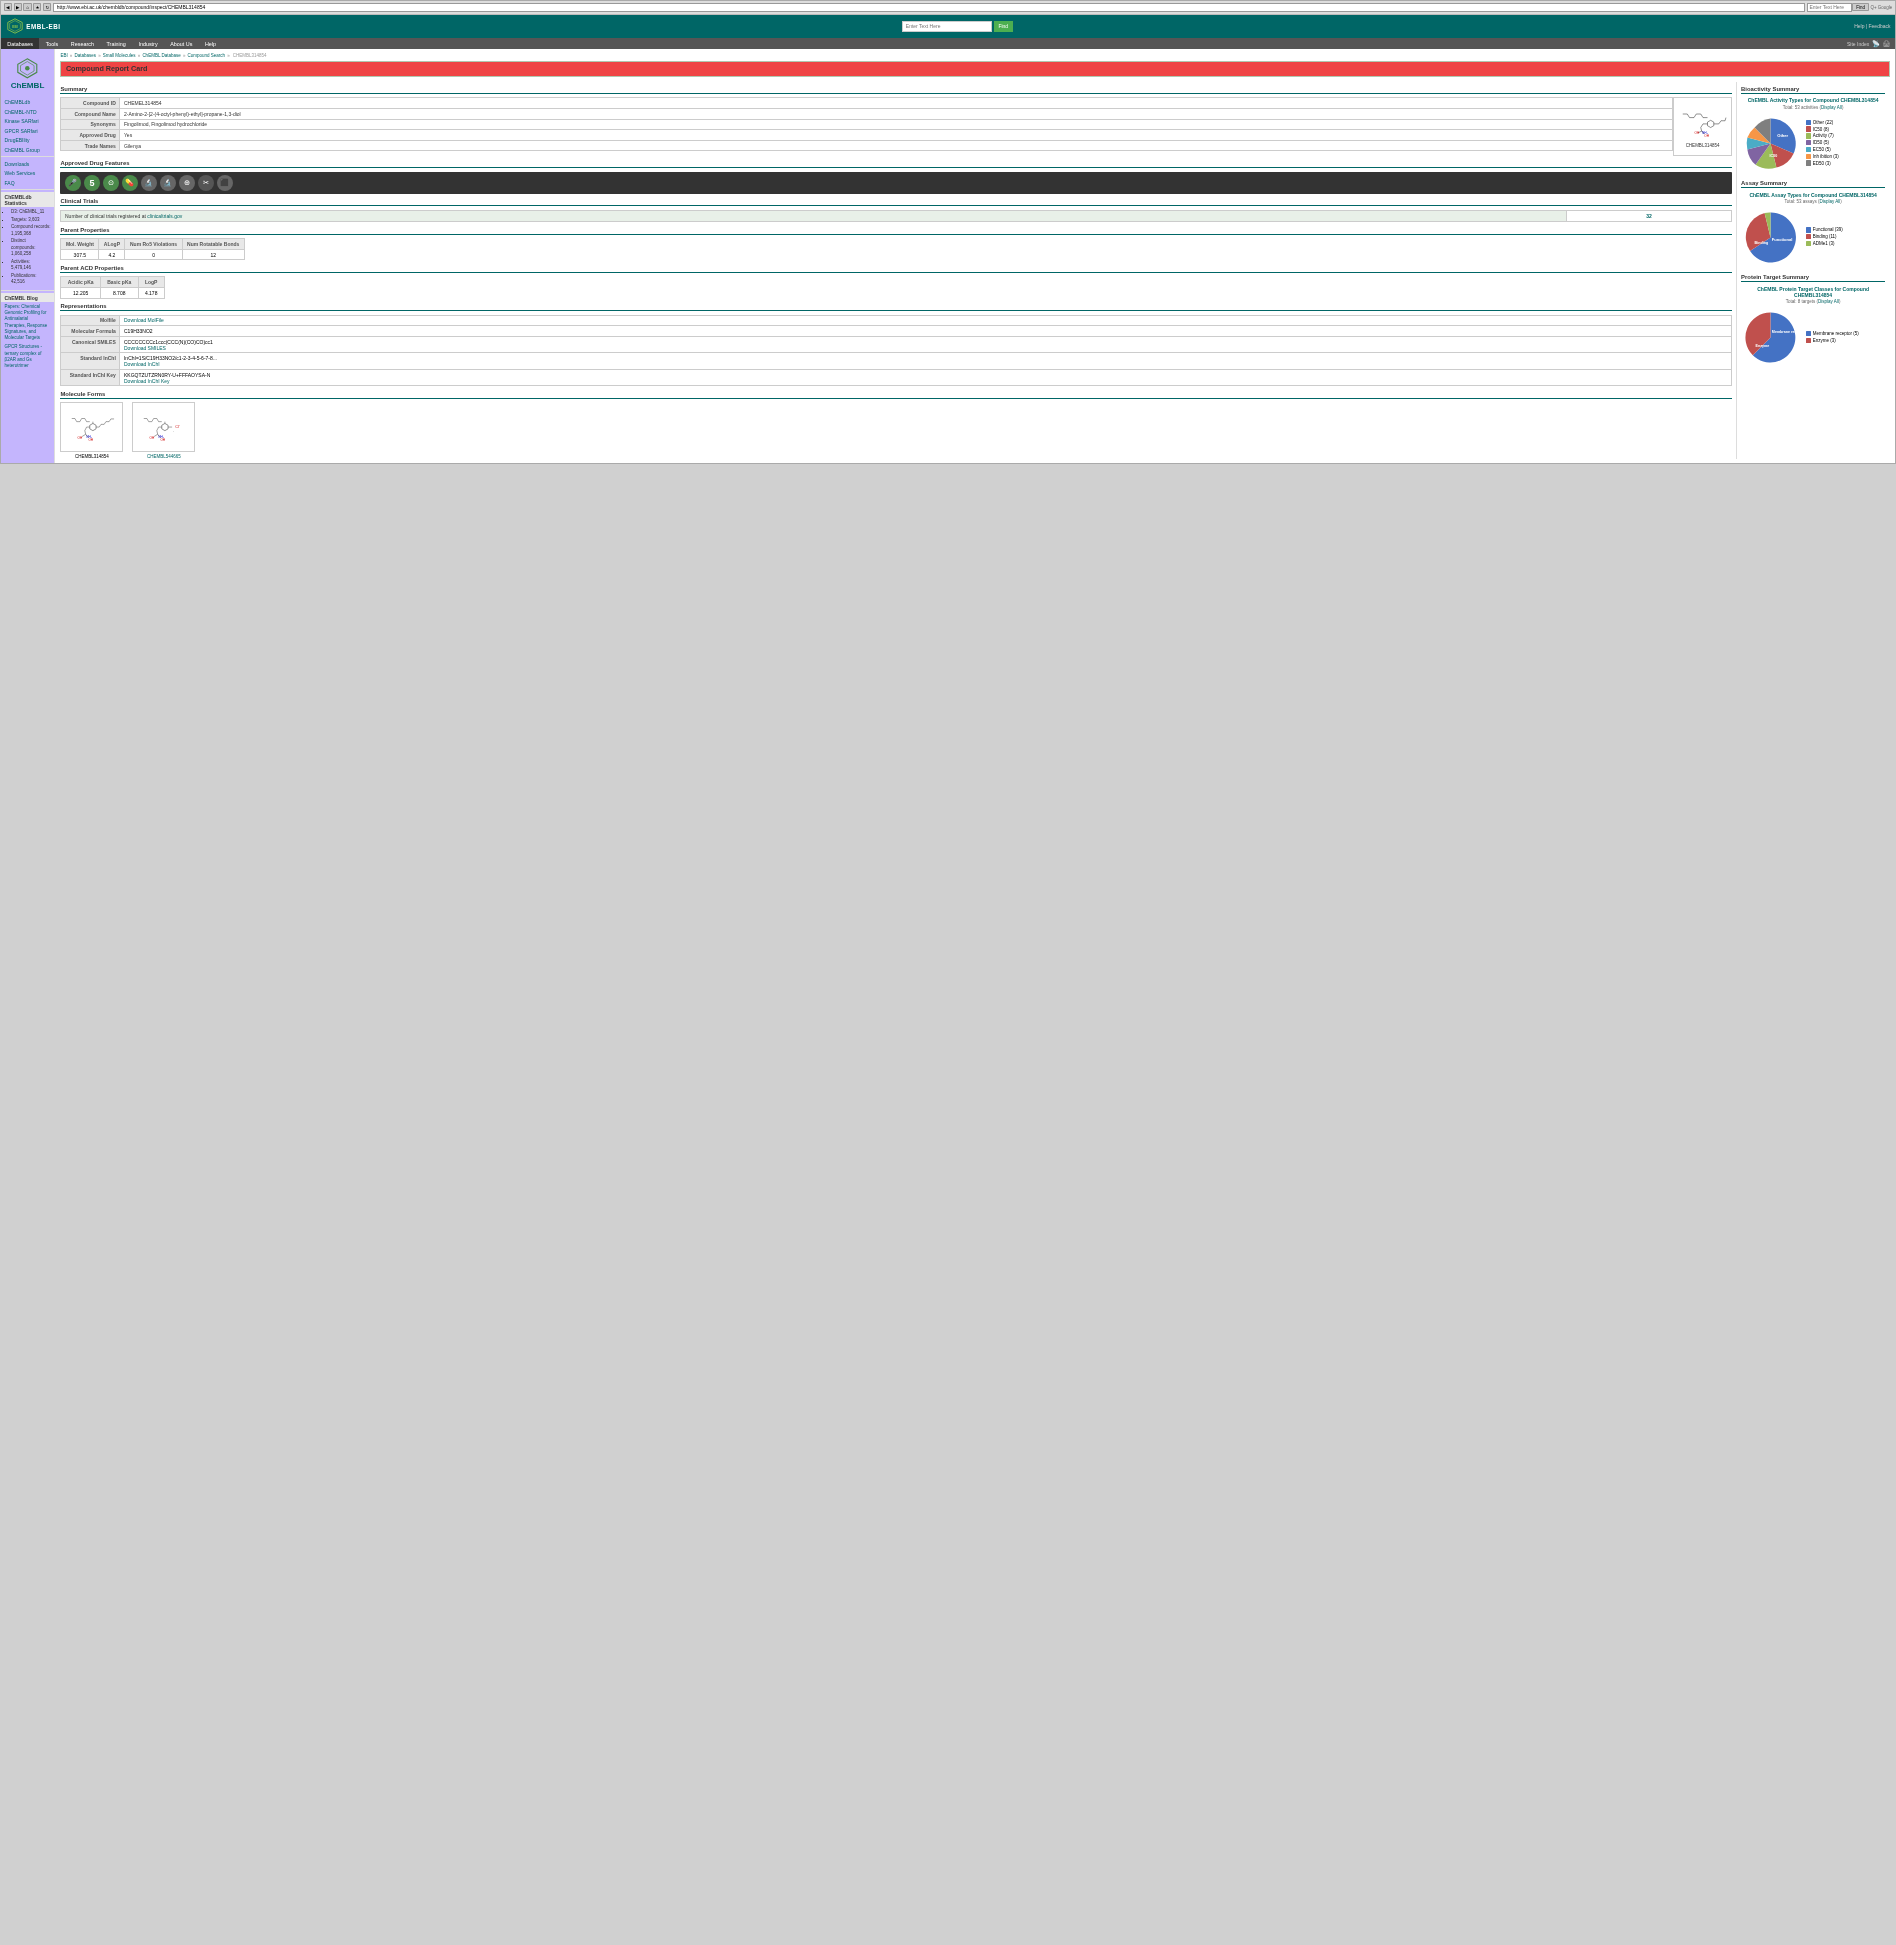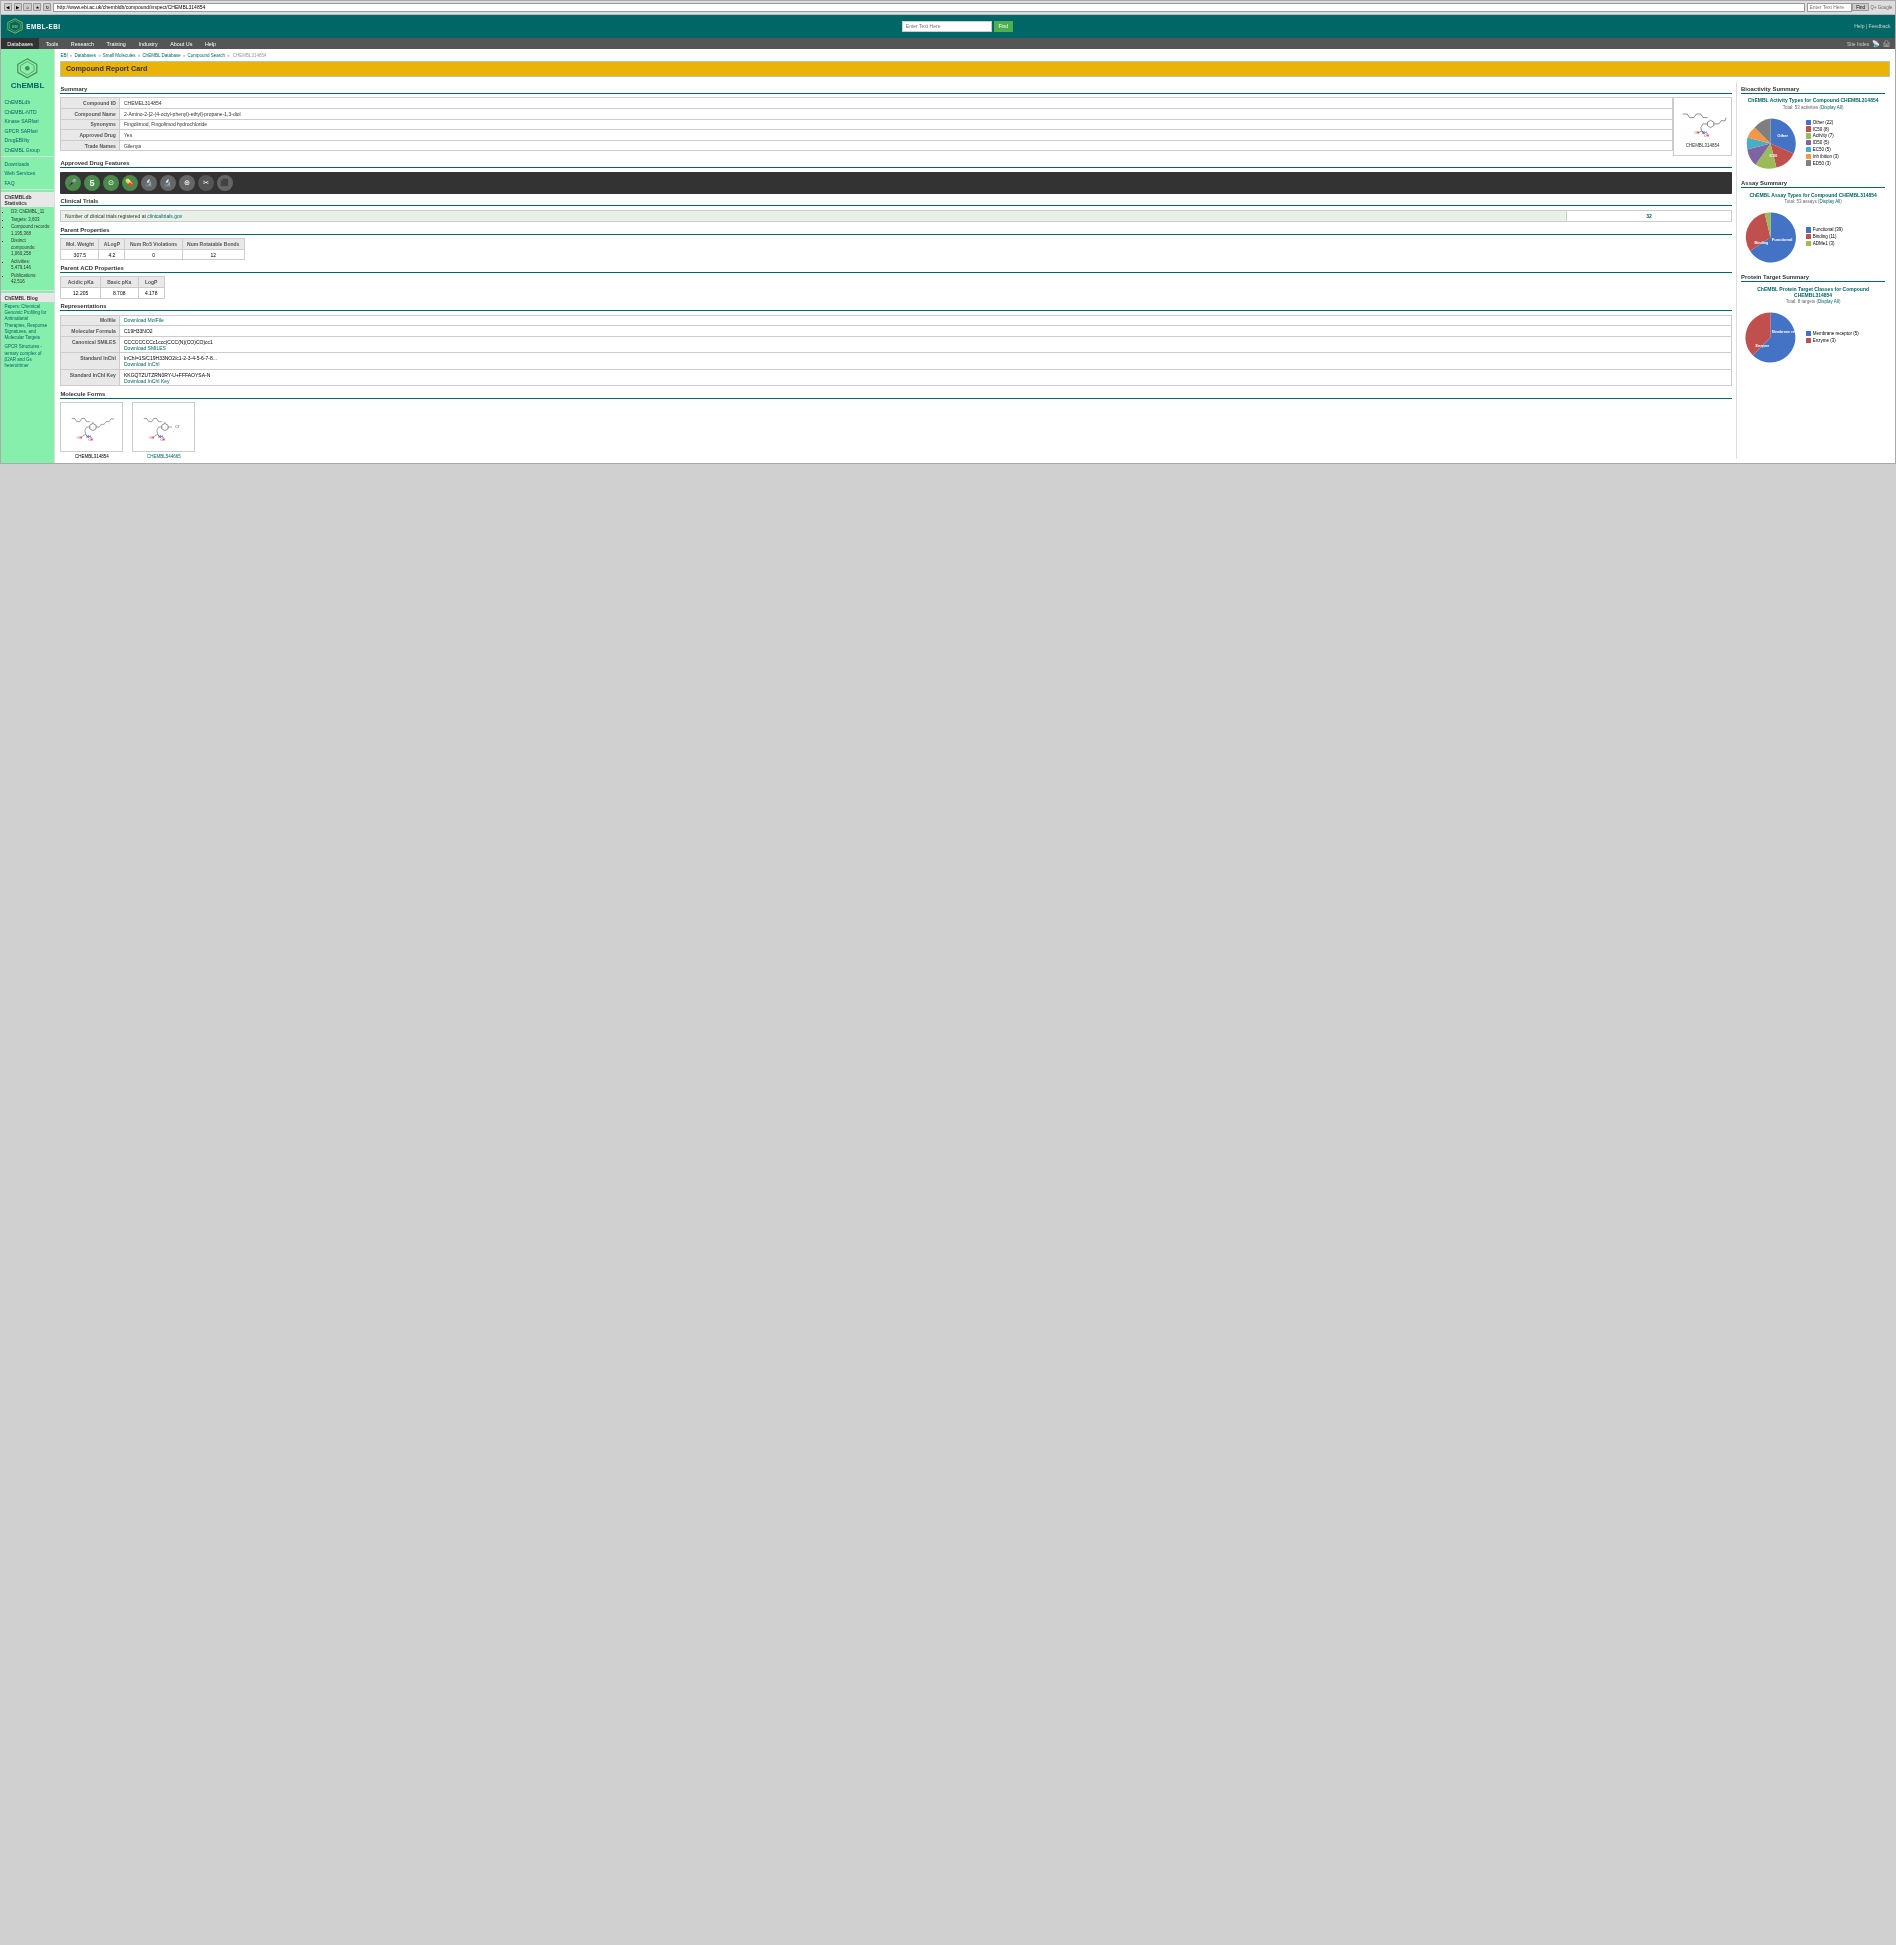--- a/index.html
+++ b/index.html
@@ -29,21 +29,21 @@
     .ebi-nav { background: #555; display: flex; align-items: center; padding: 0; }
     .ebi-nav-item { color: white; padding: 2.7px 6.3px; font-size: 5.4px; cursor: pointer; text-decoration: none; display: block; }
     .ebi-nav-item:hover, .ebi-nav-item.active { background: #333; }
     .ebi-nav-right { margin-left: auto; display: flex; align-items: center; gap: 2.7px; padding-right: 4.5px; }
     .ebi-site-index { color: #ccc; font-size: 5px; }
 
     
     .main-container { display: flex; background: white; min-height: 271px; }
 
     
-    .sidebar { width: 54px; min-width: 54px; background: #86efac; border-right: 0.5px solid #ddd; padding: 3.6px 0; }
+    .sidebar { width: 54px; min-width: 54px; background: #c4b5fd; border-right: 0.5px solid #ddd; padding: 3.6px 0; }
     .chembl-logo-area { padding: 3.6px; text-align: center; margin-bottom: 3.6px; }
     .chembl-logo-text { font-size: 8.1px; font-weight: bold; color: #006666; }
     .chembl-logo-hex-area { display: flex; justify-content: center; margin-bottom: 1.8px; }
     .sidebar-link { display: block; padding: 1.8px 3.6px; color: #006666; text-decoration: none; font-size: 5px; cursor: pointer; }
     .sidebar-divider { height: 0.5px; background: #ddd; margin: 1.8px 0; }
     .sidebar-section-title { padding: 2.7px 3.6px 0.9px; font-size: 5px; font-weight: bold; color: #333; background: #e8e8e8; }
     .sidebar-stats { padding: 1.8px 3.6px; }
     .sidebar-stats ul { list-style: square; padding-left: 6.3px; }
     .sidebar-stats li { font-size: 4.5px; color: #333; margin-bottom: 1.4px; line-height: 1.4; }
     .sidebar-blog-title { padding: 2.7px 3.6px 0.9px; font-size: 5px; font-weight: bold; color: #333; background: #e8e8e8; }
@@ -53,21 +53,21 @@
 
     
     .content-area { flex: 1; padding: 3.6px 5.4px; overflow: hidden; }
 
     
     .breadcrumb { font-size: 4.5px; color: #666; margin-bottom: 2.7px; }
     .breadcrumb a { color: #006666; text-decoration: none; }
     .breadcrumb span { color: #999; margin: 0 0.9px; }
 
     
-    .page-title { font-size: 7.2px; font-weight: bold; color: #333; background: #eab308; padding: 2.7px 4.5px; border: 0.5px solid #b0c8b0; margin-bottom: 4.5px; }
+    .page-title { font-size: 7.2px; font-weight: bold; color: #333; background: #ef4444; padding: 2.7px 4.5px; border: 0.5px solid #b0c8b0; margin-bottom: 4.5px; }
 
     
     .section-header { font-size: 5.9px; font-weight: bold; color: #333; border-bottom: 0.9px solid #006666; margin-bottom: 3.6px; padding-bottom: 0.9px; margin-top: 4.5px; }
 
     
     .summary-table { border-collapse: collapse; width: 100%; margin-bottom: 4.5px; }
     .summary-table td { border: 0.5px solid #ccc; padding: 1.8px 3.6px; font-size: 5px; vertical-align: top; }
     .summary-table .label-cell { background: #e8e8e8; font-weight: bold; text-align: right; width: 59px; color: #555; }
     .summary-table .value-cell { background: white; color: #333; }
 

